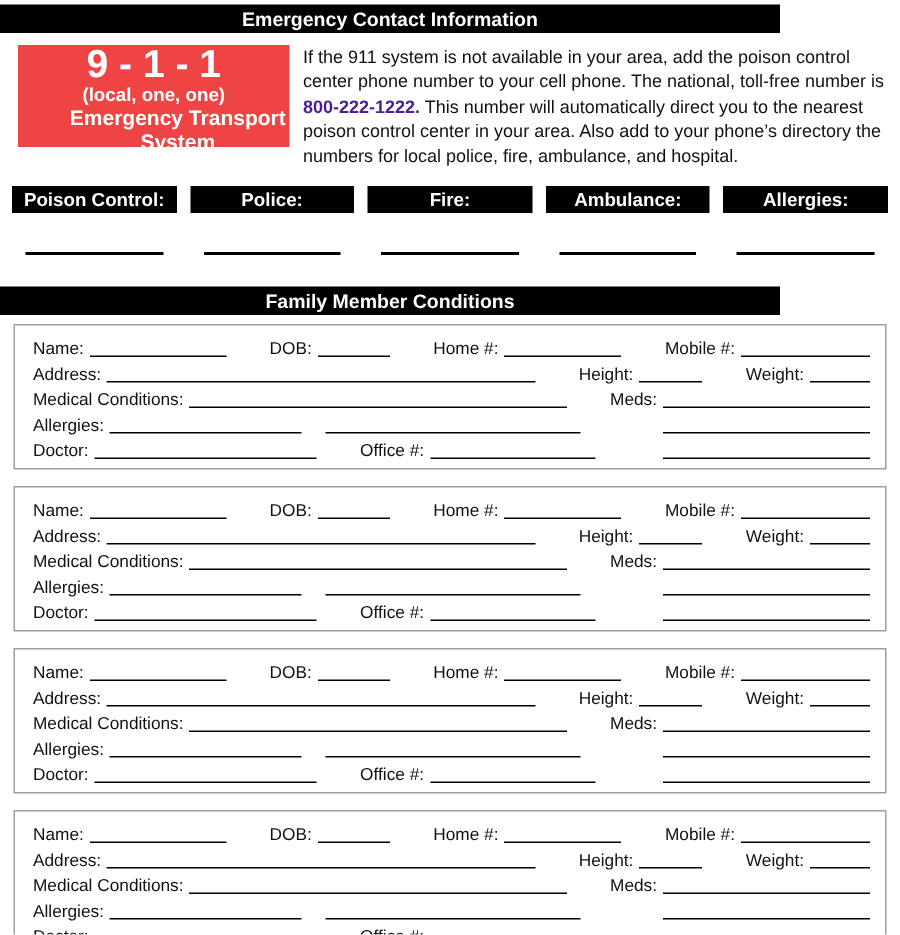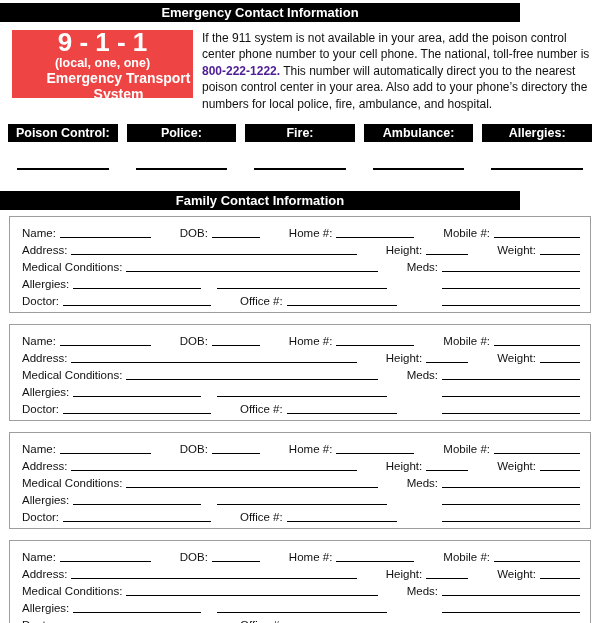--- a/index.html
+++ b/index.html
@@ -148,21 +148,21 @@
 
 <div class="contact-lines-row">
   <div class="contact-line"></div>
   <div class="contact-line"></div>
   <div class="contact-line"></div>
   <div class="contact-line"></div>
   <div class="contact-line"></div>
 </div>
 
 <div class="section-bar family-bar">
-  <span>Family Contact Information</span>
+  <span>Family Member Conditions</span>
 </div>
 
 <div id="member-blocks">
   <div class="member-block">
     <div class="m-row">
       <span class="lbl">Name:</span>
       <span class="line grow"></span>
       <span class="lbl gap">DOB:</span>
       <span class="line w48"></span>
       <span class="lbl gap">Home #:</span>

